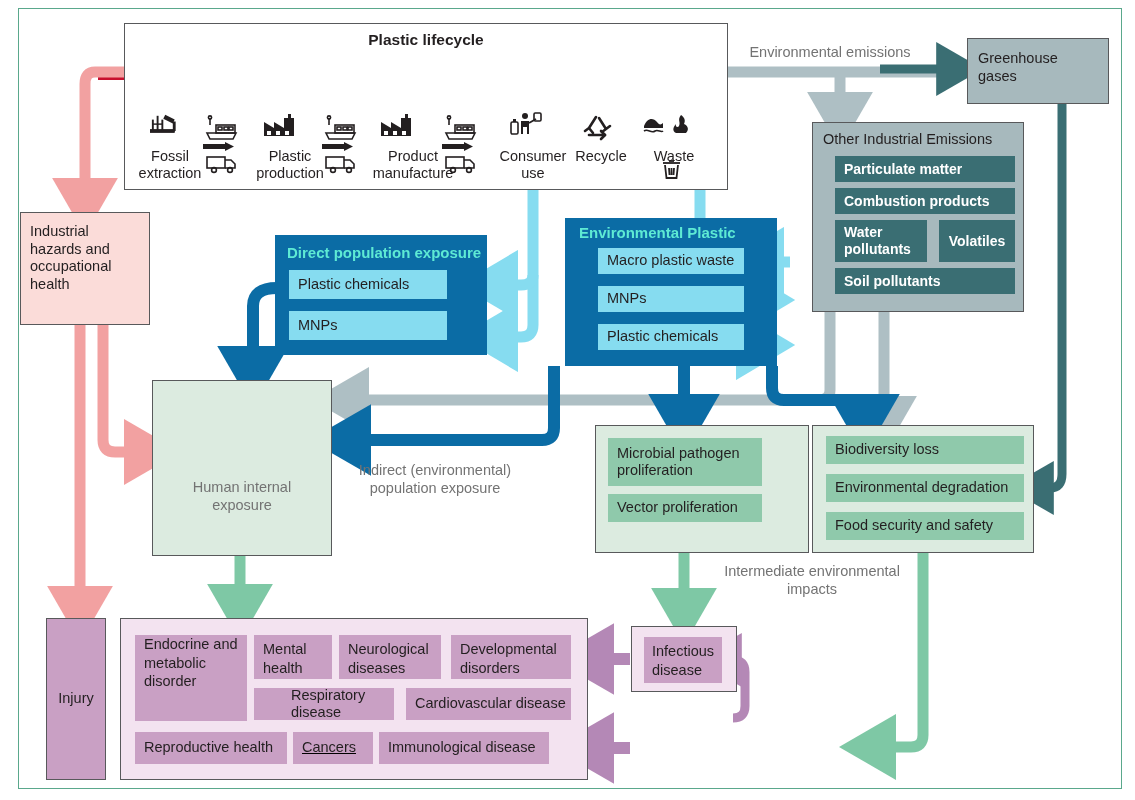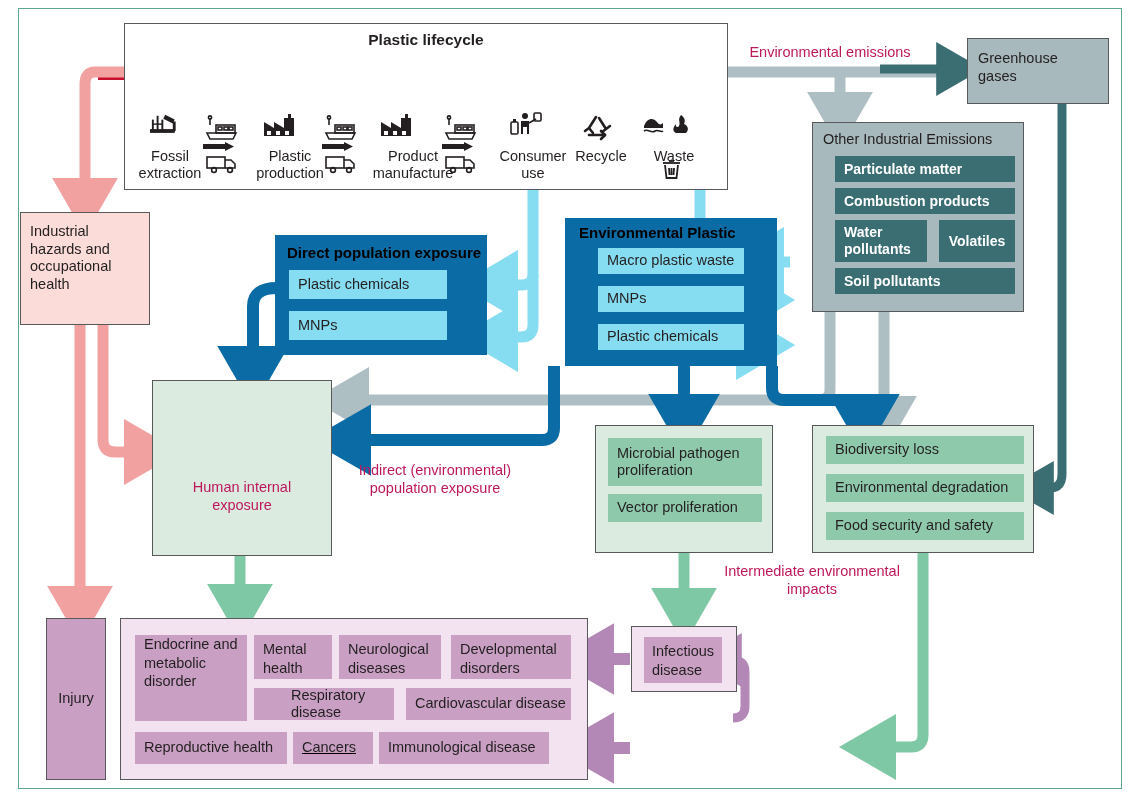--- a/index.html
+++ b/index.html
@@ -23,22 +23,22 @@
   .purple-pale{background:#f3e3f0;}
   .green-pale{background:#dcebe0;}
   .green-mid{background:#8fc9ab;}
   .blue-dark{background:#0b6ca5;}
   .blue-light{background:#86dcf0;}
   .gray-blue{background:#a7b9bd;}
   .teal-dark{background:#3a6e73;}
 
   .lbl{position:absolute;font-size:14.5px;line-height:17.5px;color:#231f20;}
   .lbl-w{color:#ffffff;font-weight:bold;}
-  .hdr-w{color:#000000;font-weight:bold;font-size:15px;}
-  .cap{position:absolute;font-size:14.5px;line-height:17.5px;color:#be185d;text-align:center;}
+  .hdr-w{color:#5eead4;font-weight:bold;font-size:15px;}
+  .cap{position:absolute;font-size:14.5px;line-height:17.5px;color:#737373;text-align:center;}
   .center{display:flex;align-items:center;justify-content:center;text-align:center;}
   .padl{padding-left:9px;display:flex;align-items:center;}
 </style>
 </head>
 <body>
 
 <div id="stage">
   <div id="frame"></div>
 
   <svg class="layer">
@@ -349,21 +349,21 @@
     </div>
     <div class="box blue-light padl" style="left:33px;top:106px;width:146px;height:26px;">
       <span class="lbl" style="position:static;">Plastic chemicals</span>
     </div>
   </div>
 
   <div class="box card green-pale" style="left:152px;top:380px;width:180px;height:176px;">
     <div class="cap" style="left:10px;top:98px;width:158px;">Human internal<br>exposure</div>
   </div>
 
-  <div class="box card green-pale" style="left:595px;top:425px;width:178px;height:128px;">
+  <div class="box card green-pale" style="left:595px;top:425px;width:214px;height:128px;">
     <div class="box green-mid" style="left:12px;top:12px;width:154px;height:48px;padding-left:9px;display:flex;align-items:center;">
       <span class="lbl" style="position:static;line-height:17px;">Microbial pathogen<br>proliferation</span>
     </div>
     <div class="box green-mid padl" style="left:12px;top:68px;width:154px;height:28px;">
       <span class="lbl" style="position:static;">Vector proliferation</span>
     </div>
   </div>
 
   <div class="box card green-pale" style="left:812px;top:425px;width:222px;height:128px;">
     <div class="box green-mid padl" style="left:13px;top:10px;width:198px;height:28px;">

